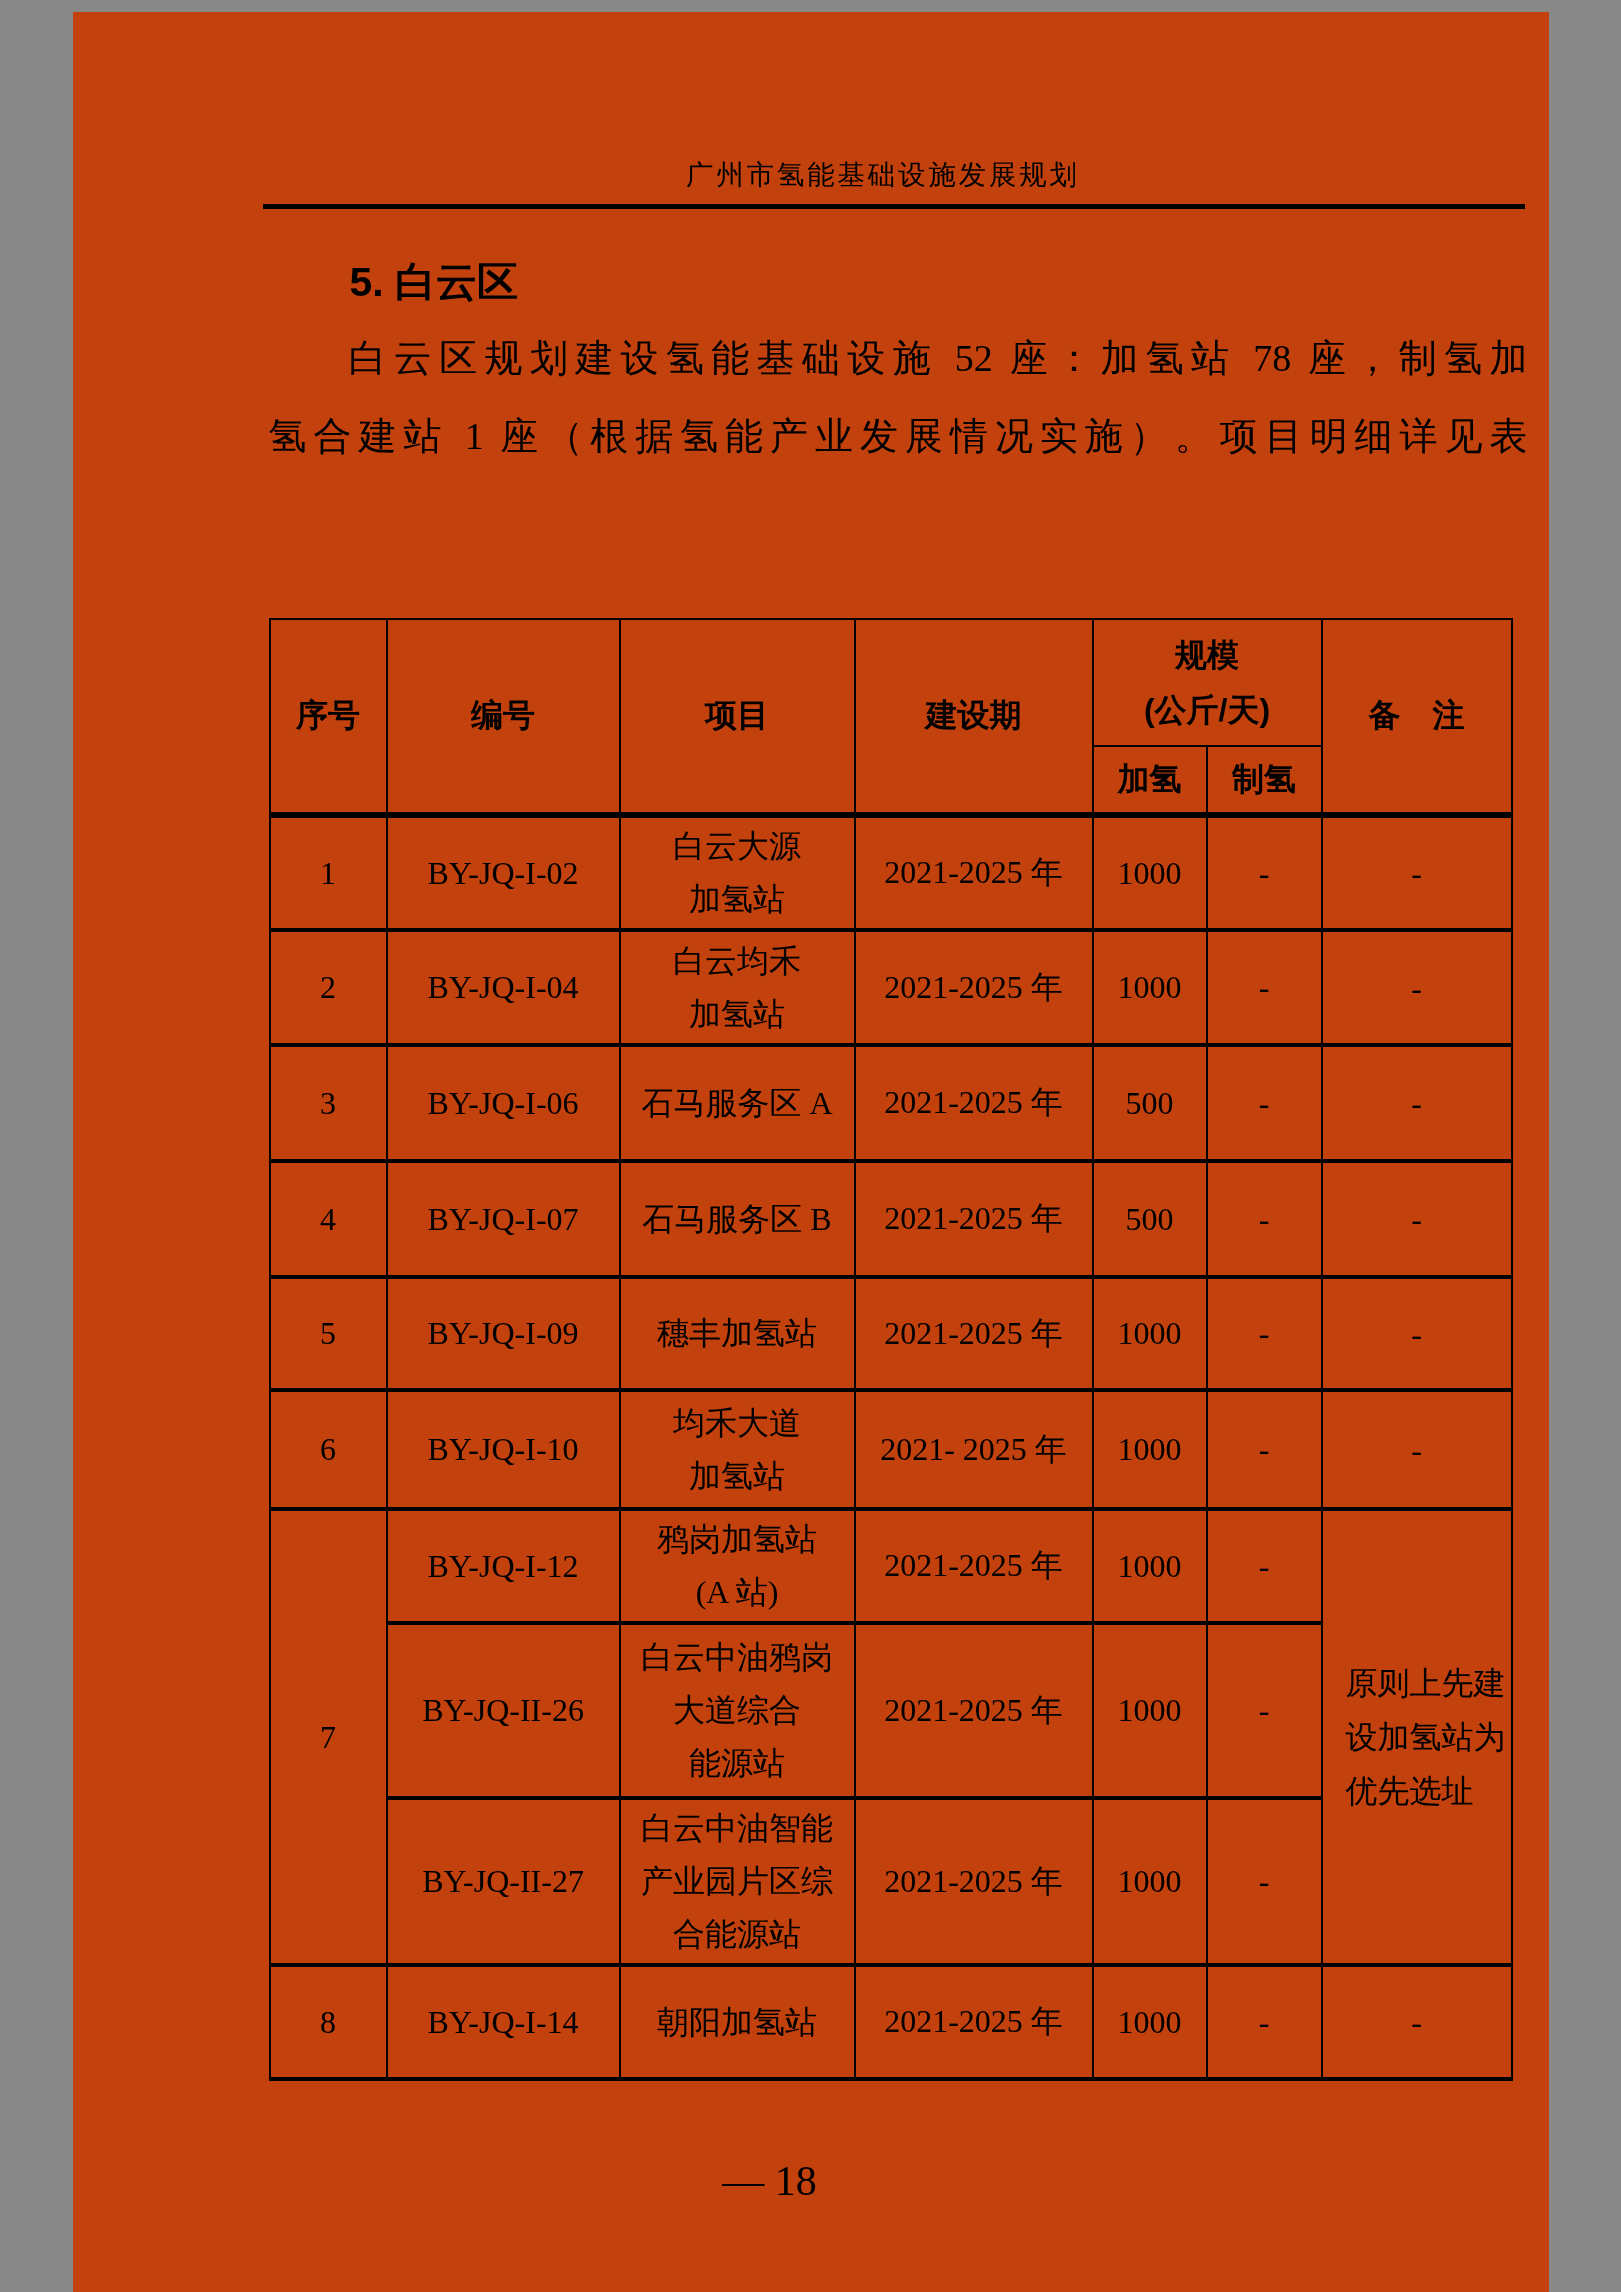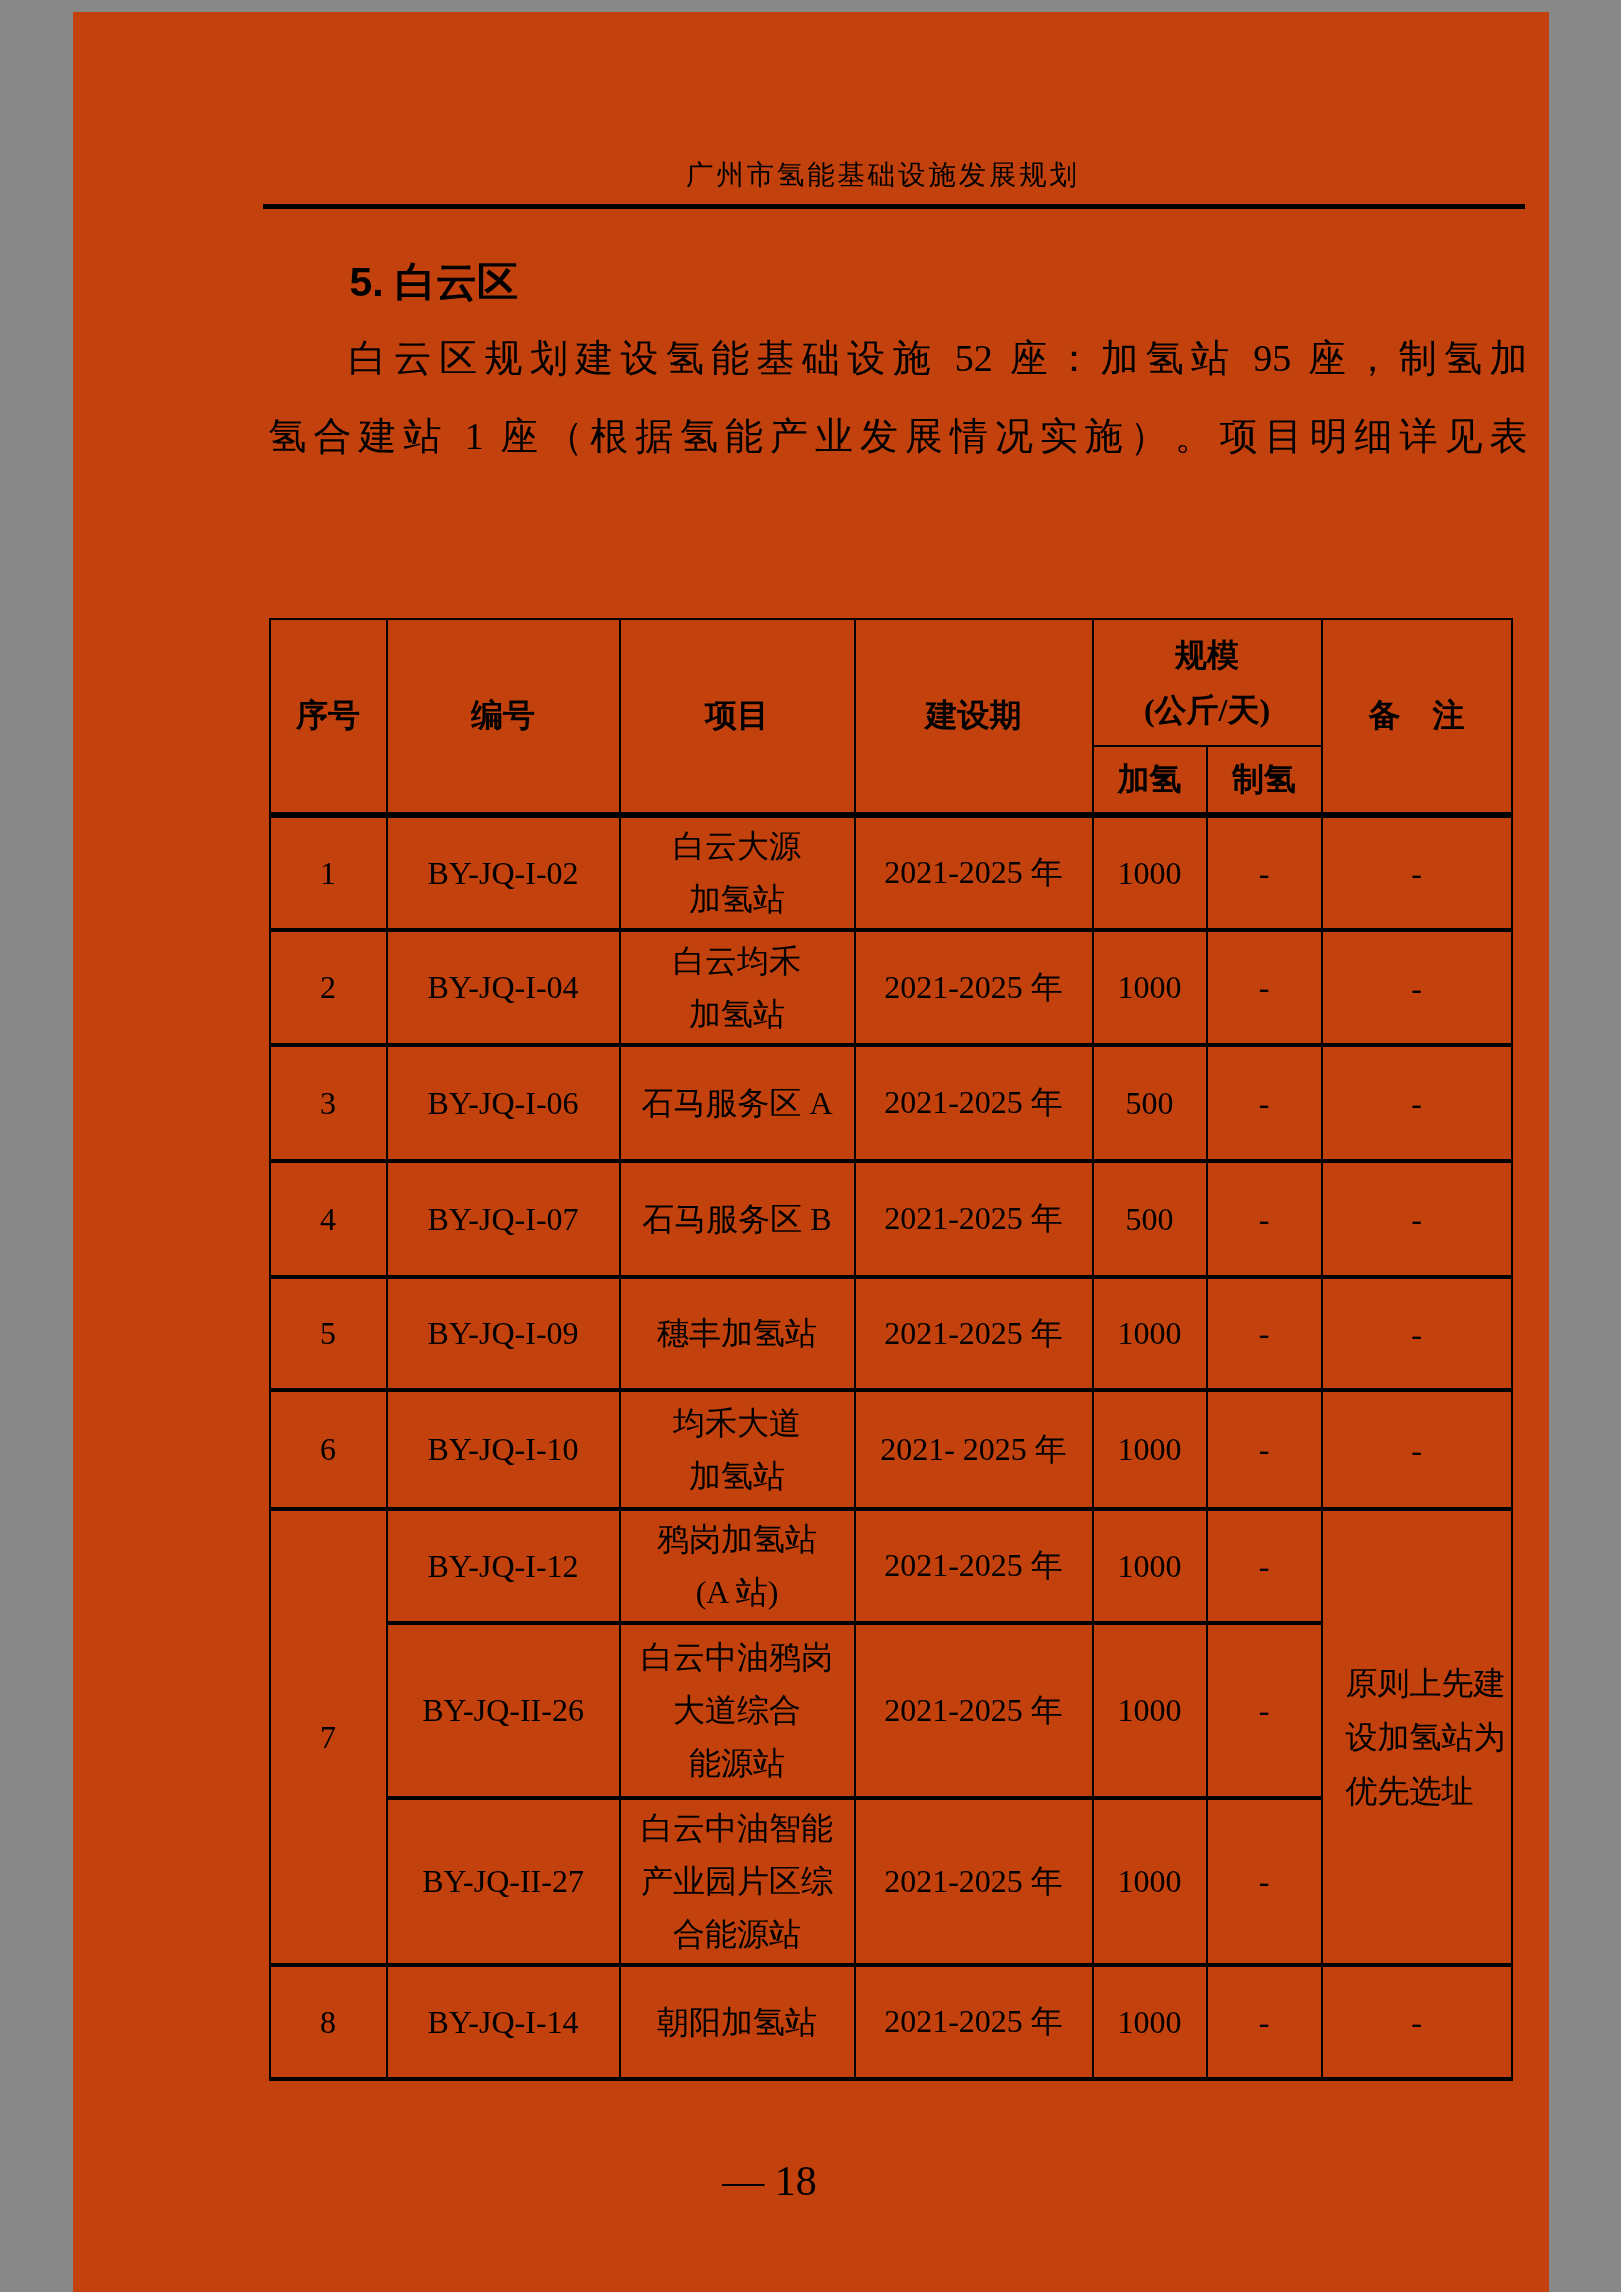--- a/index.html
+++ b/index.html
@@ -68,21 +68,21 @@
     border: 2.9px solid #000;
   }
   .ptable th, .ptable td {
     border: 2.9px solid #000;
     text-align: center;
     vertical-align: middle;
     padding: 0;
     overflow: hidden;
   }
   .ptable th {
-    font-family: Liberation Serif, serif;
+    font-family: Liberation Sans, sans-serif;
     font-weight: bold;
     font-size: 32px;
   }
   .th-scale { white-space: pre-line; line-height: 55px; }
   .hb { border-bottom-width: 6.9px !important; }
   .ptable tbody td {
     border-bottom-width: 4.9px;
     font-size: 32px;
   }
   td.c-code   { font-size: 30px; white-space: nowrap; }
@@ -107,21 +107,21 @@
 <body>
 
 <div class="page">
 
   <div class="doc-title">广州市氢能基础设施发展规划</div>
   <div class="doc-rule"></div>
 
   <div class="section-heading">5. 白云区</div>
 
   <div class="para">
-    <div class="para-line j indent">白云区规划建设氢能基础设施 52 座：加氢站 95 座，制氢加</div>
+    <div class="para-line j indent">白云区规划建设氢能基础设施 52 座：加氢站 78 座，制氢加</div>
     <div class="para-line j">氢合建站 1 座（根据氢能产业发展情况实施）。项目明细详见表</div>
   </div>
 
 
   <table class="ptable">
     <colgroup>
       <col style="width:117px">
       <col style="width:233px">
       <col style="width:235px">
       <col style="width:238px">

